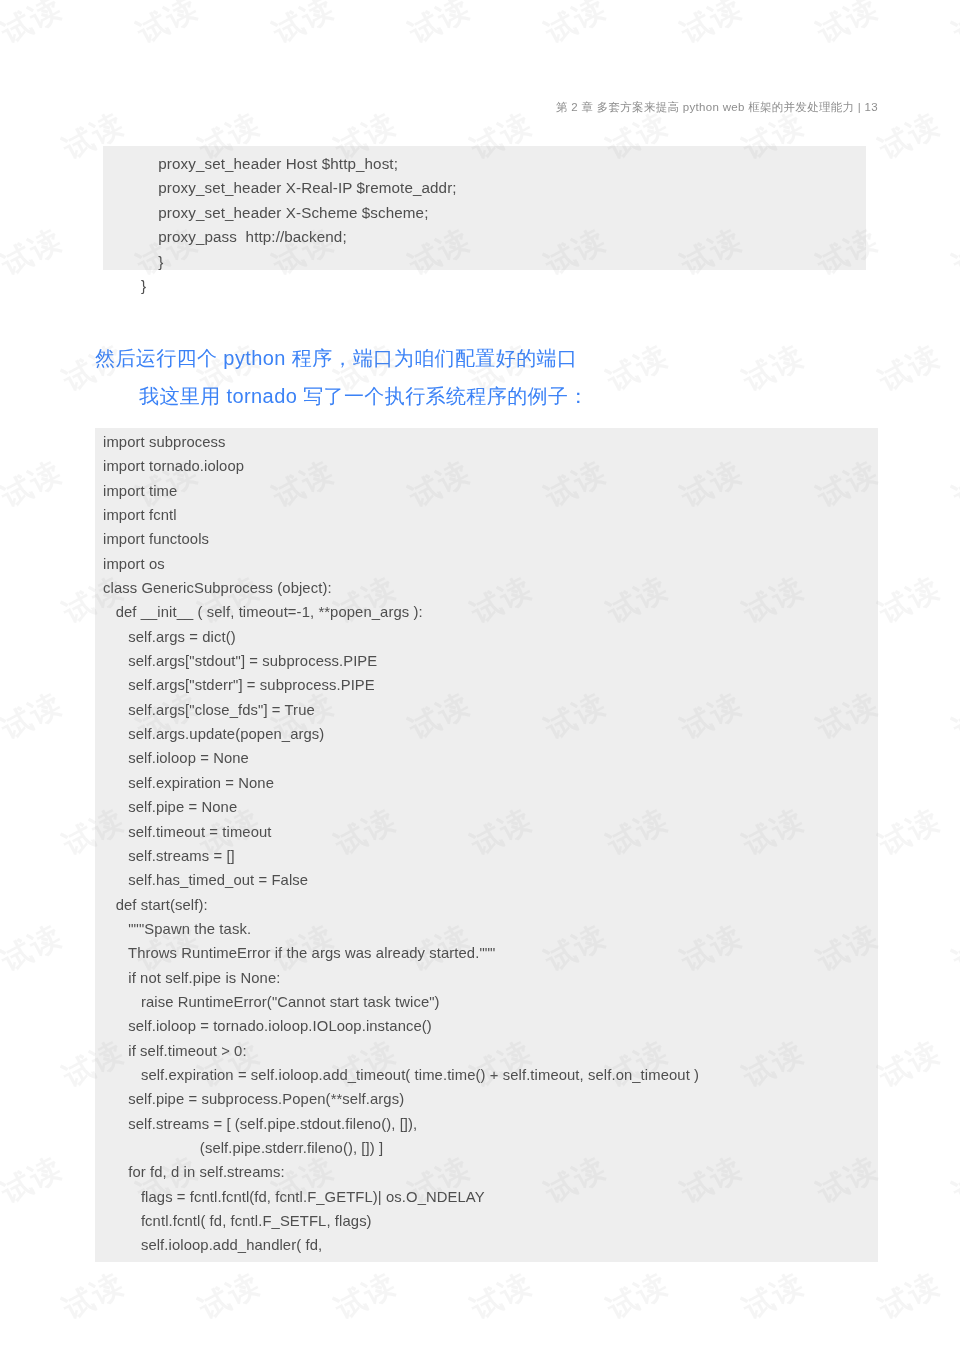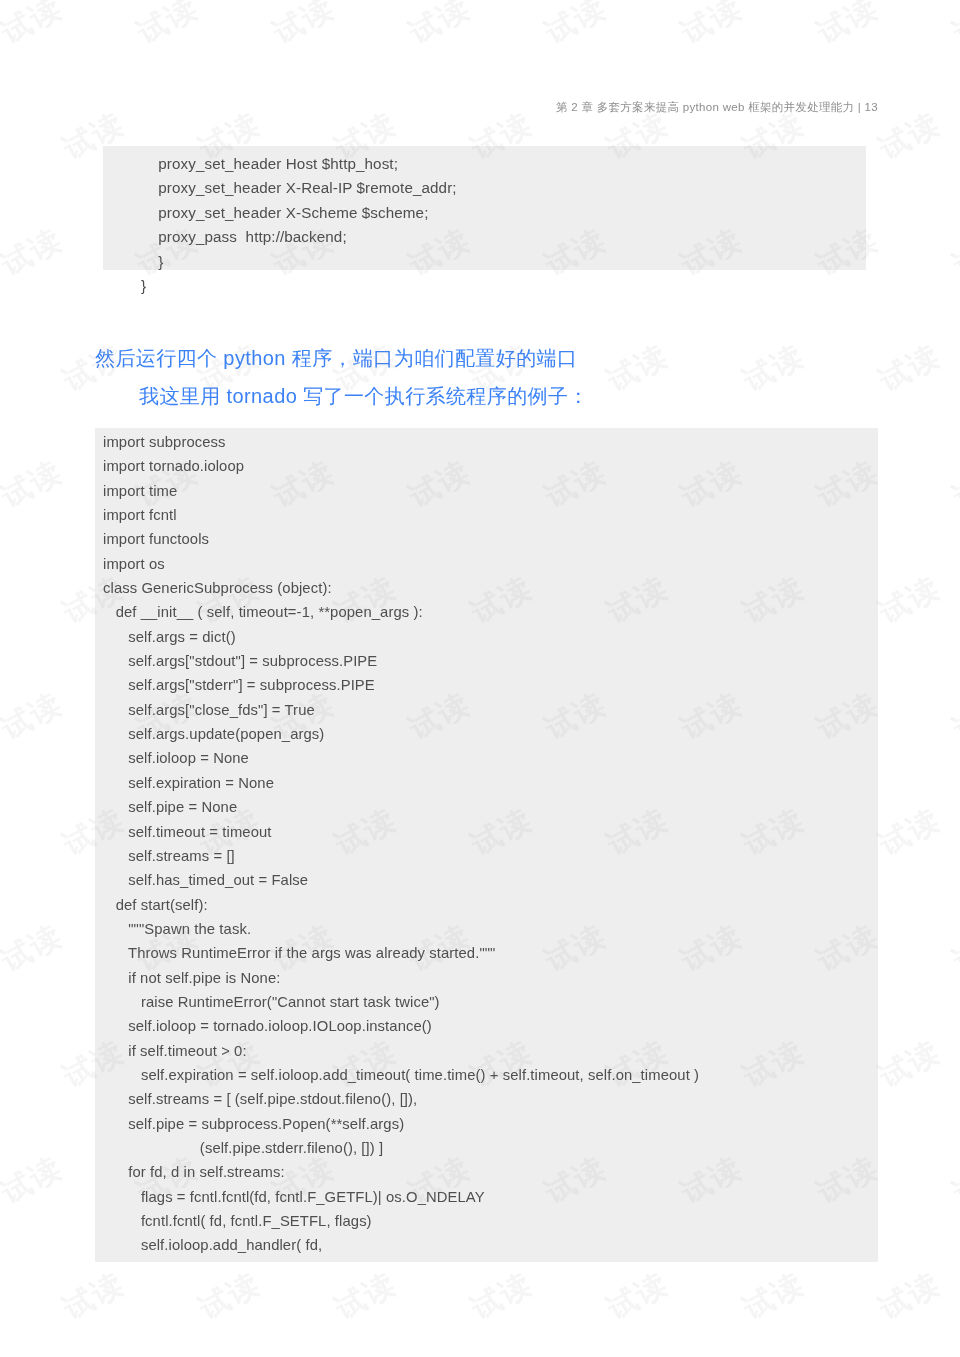--- a/index.html
+++ b/index.html
@@ -155,22 +155,22 @@
         <div class="code-line">      self.streams = []</div>
         <div class="code-line">      self.has_timed_out = False</div>
         <div class="code-line">   def start(self):</div>
         <div class="code-line">      """Spawn the task.</div>
         <div class="code-line">      Throws RuntimeError if the args was already started."""</div>
         <div class="code-line">      if not self.pipe is None:</div>
         <div class="code-line">         raise RuntimeError("Cannot start task twice")</div>
         <div class="code-line">      self.ioloop = tornado.ioloop.IOLoop.instance()</div>
         <div class="code-line">      if self.timeout &gt; 0:</div>
         <div class="code-line">         self.expiration = self.ioloop.add_timeout( time.time() + self.timeout, self.on_timeout )</div>
+        <div class="code-line">      self.pipe = subprocess.Popen(**self.args)</div>
         <div class="code-line">      self.streams = [ (self.pipe.stdout.fileno(), []),</div>
-        <div class="code-line">      self.pipe = subprocess.Popen(**self.args)</div>
         <div class="code-line">                       (self.pipe.stderr.fileno(), []) ]</div>
         <div class="code-line">      for fd, d in self.streams:</div>
         <div class="code-line">         flags = fcntl.fcntl(fd, fcntl.F_GETFL)| os.O_NDELAY</div>
         <div class="code-line">         fcntl.fcntl( fd, fcntl.F_SETFL, flags)</div>
         <div class="code-line">         self.ioloop.add_handler( fd,</div>
       </div>
   </div>
 
 </div>
 

